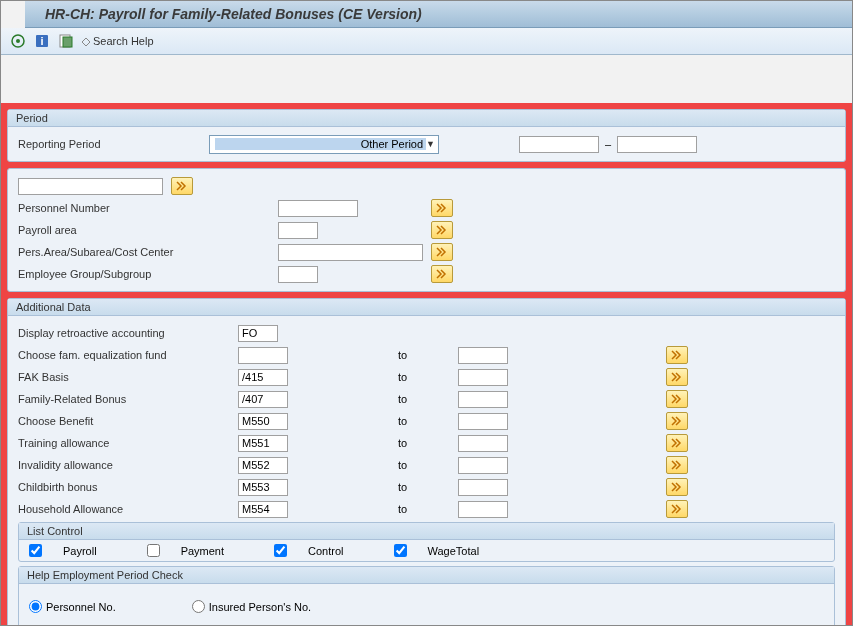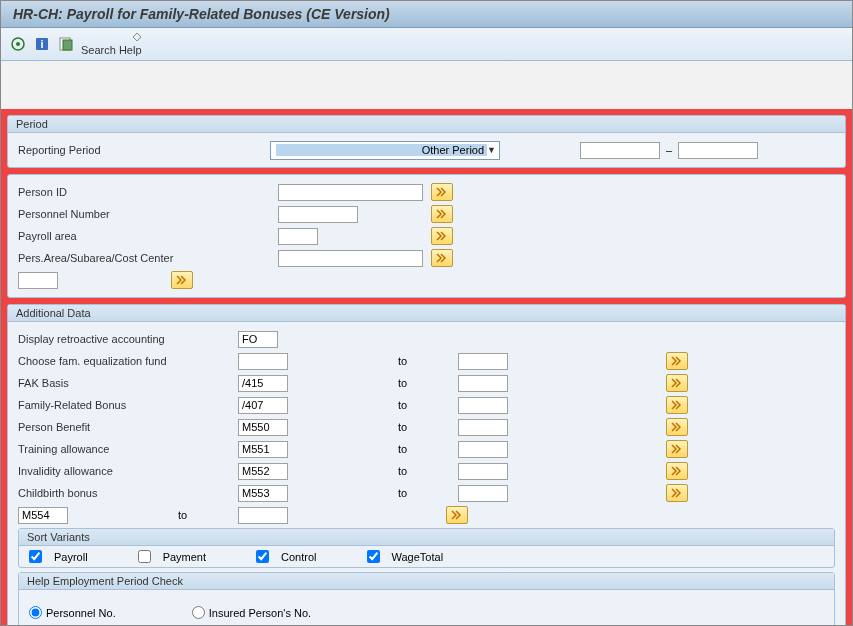--- a/index.html
+++ b/index.html
@@ -5,22 +5,23 @@
     * { box-sizing: border-box; margin: 0; padding: 0; }
     html, body { width: 853px; height: 626px; overflow: hidden; }
     body {
       font-family: Arial, sans-serif;
       font-size: 11px;
       background: #f2f2f2;
       border: 1px solid #888;
     }
     .title-bar {
       background: linear-gradient(to bottom, #c9daea 0%, #b3cce0 50%, #a0bdd6 100%);
-      padding: 5px 12px;
+      padding: 5px 20px;
       border-bottom: 1px solid #7a9cb8;
+      margin-left: 24px;
     }
     .title-text {
       font-size: 14px;
       font-weight: bold;
       font-style: italic;
       color: #3a3a3a;
     }
     .toolbar {
       background: linear-gradient(to bottom, #eef4fa, #dbe8f5);
       padding: 4px 8px;
@@ -30,21 +31,21 @@
       gap: 6px;
     }
     .toolbar-icon {
       width: 18px; height: 18px;
       display: inline-flex;
       align-items: center;
       justify-content: center;
       cursor: pointer;
       font-size: 13px;
     }
-    .toolbar-text { font-size: 11px; color: #333; display: flex; align-items: flex-end; gap: 2px; flex-direction: column; }
+    .toolbar-text { font-size: 11px; color: #333; display: flex; align-items: flex-end; gap: 2px; }
     .content { padding: 6px; background: #ef4444; height: calc(100% - 56px); overflow: hidden; margin-top: 48px; }
     .group {
       border: 1px solid #aac0d8;
       border-radius: 3px;
       margin-bottom: 6px;
       background: #edf2f8;
     }
     .group-title {
       background: linear-gradient(to bottom, #dce8f4, #c8dcec);
       padding: 2px 8px;
@@ -53,21 +54,21 @@
       color: #333;
     }
     .group-body { padding: 6px 10px; }
     .row {
       display: flex;
       align-items: center;
       height: 22px;
       margin-bottom: 0px;
     }
     .label {
-      width: 252px;
+      width: 191px;
       font-size: 11px;
       color: #333;
       flex-shrink: 0;
     }
     input[type="text"] {
       height: 17px;
       border: 1px solid #a0a0a0;
       background: #fff;
       font-size: 11px;
       padding: 0 3px;
@@ -108,21 +109,21 @@
       text-align: right;
     }
     .dropdown .arrow { font-size: 9px; color: #333; }
     .nest-group {
       border: 1px solid #aac0d8;
       border-radius: 3px;
       margin-top: 2px;
       background: #edf2f8;
     }
     .checkrow { display: flex; align-items: center; gap: 50px; padding: 4px 10px; }
-    .cb { display: flex; align-items: center; gap: 12px; font-size: 11px; }
+    .cb { display: flex; align-items: center; gap: 21px; font-size: 11px; }
     .cb input { width: 13px; height: 13px; }
     .radiorow { display: flex; align-items: center; gap: 76px; padding: 16px 10px; }
     .rb { display: flex; align-items: center; gap: 4px; font-size: 11px; }
     .rb input { width: 13px; height: 13px; }
     .additional-row .label { width: 220px; }
     .arrow-svg { display:block; }
   </style>
 </head>
 <body>
 
@@ -180,21 +181,20 @@
         <input type="text" class="w-md" value="" style="">
         <span class="dash">–</span>
         <input type="text" class="w-md" value="" style="">
       </div>
     </div>
   </div>
 
   <div class="group">
     <div class="group-body" id="selection-body">
         <div class="row">
-          <span class="label" style="width:260px">Person ID</span>
           <input type="text" class="w-lg" style="">
           <span style="display:inline-block;width:0px"></span>
           <span class="multi-btn">
             <svg class="arrow-svg" viewBox="0 0 12 10">
               <path d="M1 1 L5 5 L1 9 M5 1 L9 5 L5 9" stroke="#c07000" stroke-width="1.5" fill="none"></path>
             </svg>
           </span>
         </div>
         <div class="row">
           <span class="label" style="width:260px">Personnel Number</span>
@@ -220,20 +220,21 @@
           <span class="label" style="width:260px">Pers.Area/Subarea/Cost Center</span>
           <input type="text" class="w-lg" style="">
           <span style="display:inline-block;width:0px"></span>
           <span class="multi-btn">
             <svg class="arrow-svg" viewBox="0 0 12 10">
               <path d="M1 1 L5 5 L1 9 M5 1 L9 5 L5 9" stroke="#c07000" stroke-width="1.5" fill="none"></path>
             </svg>
           </span>
         </div>
         <div class="row">
+          <span class="label" style="width:260px">Employee Group/Subgroup</span>
           <input type="text" class="w-sm" style="">
           <span style="display:inline-block;width:105px"></span>
           <span class="multi-btn">
             <svg class="arrow-svg" viewBox="0 0 12 10">
               <path d="M1 1 L5 5 L1 9 M5 1 L9 5 L5 9" stroke="#c07000" stroke-width="1.5" fill="none"></path>
             </svg>
           </span>
         </div>
       </div>
   </div>
@@ -276,21 +277,21 @@
             <span class="to-label" style="width:170px;padding-left:110px">to</span>
             <input type="text" class="w-val" style="">
             <span style="width:150px"></span>
             <span class="multi-btn">
               <svg class="arrow-svg" viewBox="0 0 12 10">
                 <path d="M1 1 L5 5 L1 9 M5 1 L9 5 L5 9" stroke="#c07000" stroke-width="1.5" fill="none"></path>
               </svg>
             </span>
           </div>
           <div class="row additional-row">
-            <span class="label">Person Benefit</span>
+            <span class="label">Choose Benefit</span>
             <input type="text" class="w-val" value="M550" style="">
             <span class="to-label" style="width:170px;padding-left:110px">to</span>
             <input type="text" class="w-val" style="">
             <span style="width:150px"></span>
             <span class="multi-btn">
               <svg class="arrow-svg" viewBox="0 0 12 10">
                 <path d="M1 1 L5 5 L1 9 M5 1 L9 5 L5 9" stroke="#c07000" stroke-width="1.5" fill="none"></path>
               </svg>
             </span>
           </div>
@@ -324,34 +325,35 @@
             <span class="to-label" style="width:170px;padding-left:110px">to</span>
             <input type="text" class="w-val" style="">
             <span style="width:150px"></span>
             <span class="multi-btn">
               <svg class="arrow-svg" viewBox="0 0 12 10">
                 <path d="M1 1 L5 5 L1 9 M5 1 L9 5 L5 9" stroke="#c07000" stroke-width="1.5" fill="none"></path>
               </svg>
             </span>
           </div>
           <div class="row additional-row">
+            <span class="label">Household Allowance</span>
             <input type="text" class="w-val" value="M554" style="">
             <span class="to-label" style="width:170px;padding-left:110px">to</span>
             <input type="text" class="w-val" style="">
             <span style="width:150px"></span>
             <span class="multi-btn">
               <svg class="arrow-svg" viewBox="0 0 12 10">
                 <path d="M1 1 L5 5 L1 9 M5 1 L9 5 L5 9" stroke="#c07000" stroke-width="1.5" fill="none"></path>
               </svg>
             </span>
           </div>
         </div>
 
       <div class="nest-group">
-        <div class="group-title">Sort Variants</div>
+        <div class="group-title">List Control</div>
         <div class="checkrow" id="list-variants-row">
             <label class="cb">
               <input type="checkbox" checked="" style="">
               <span>Payroll</span>
             </label>
             <label class="cb">
               <input type="checkbox" style="">
               <span>Payment</span>
             </label>
             <label class="cb">

